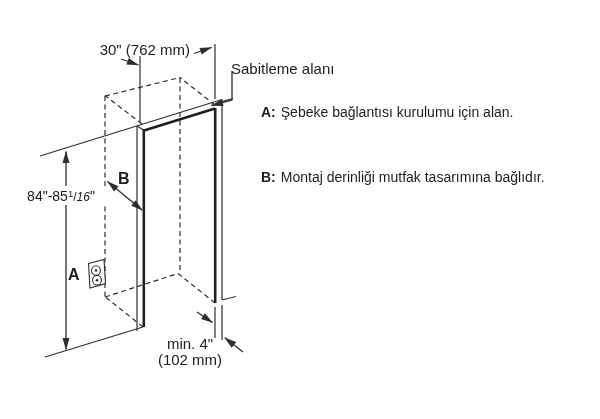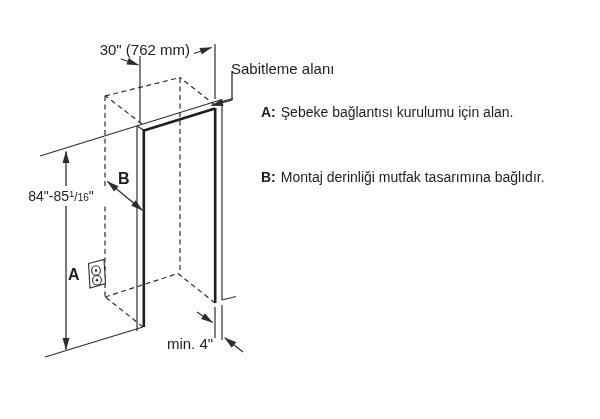--- a/index.html
+++ b/index.html
@@ -22,21 +22,21 @@
   .note{left:261px;font-size:14px;}
   .note-a{top:104px;}
   .note-b{top:141px;margin-top:28px;}
   .note .key{font-weight:bold;margin-right:5px;}
   .dim-left{
     left:12px;top:186px;width:98px;text-align:center;
     font-size:14px;line-height:16px;background:#ffffff;
   }
   .frac-sup{font-size:9.5px;vertical-align:4px;}
   .frac-slash{font-size:12px;}
-  .frac-den{font-size:10px;}
+  .frac-den{font-size:12px;font-style:italic;}
   .dim-bottom{
     left:140px;top:336px;width:100px;text-align:center;
     font-size:15px;line-height:16px;
   }
   .marker{font-weight:bold;font-size:16px;}
   .marker-b{left:118px;top:170px;}
   .marker-a{left:68px;top:266px;}
 </style>
 </head>
 <body>
@@ -117,19 +117,20 @@
   </div>
 
   <div class="lbl dim-left">
     <div>
       <span>84"-85</span><span class="frac-sup">1</span><span class="frac-slash">/</span><span class="frac-den">16</span><span>"</span>
     </div>
   </div>
 
   <div class="lbl dim-bottom">
     <div>min. 4"</div>
+    <div>(102 mm)</div>
   </div>
 
   <div class="lbl marker marker-b">B</div>
 
   <div class="lbl marker marker-a">A</div>
 
 </div>
 
 </body></html>

